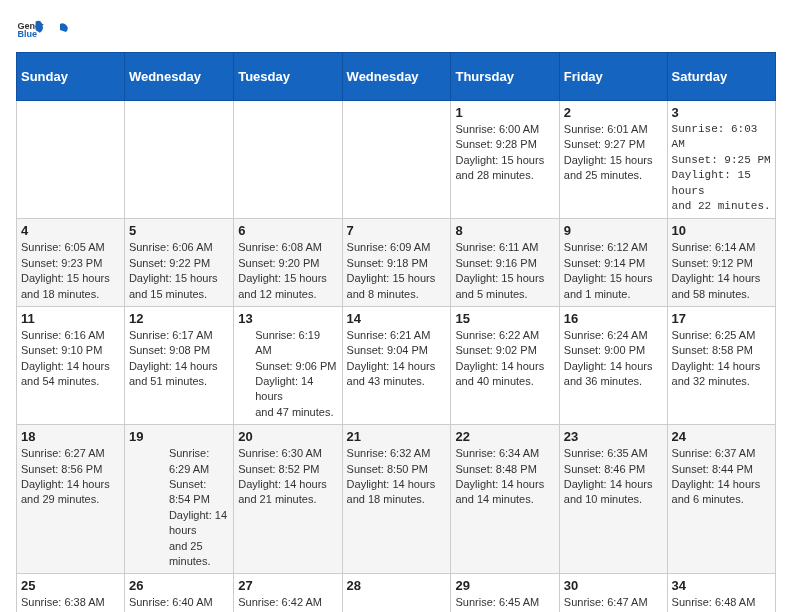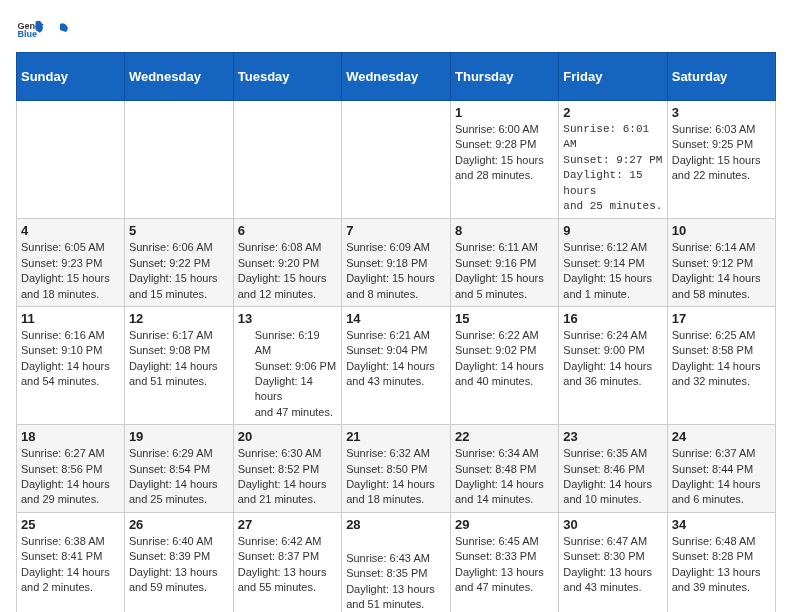--- a/index.html
+++ b/index.html
@@ -134,28 +134,28 @@
         <td class="empty-cell"></td>
         <td>
           <span class="day-number">1</span>
           <div class="day-info" style="white-space: pre-line;">Sunrise: 6:00 AM
 Sunset: 9:28 PM
 Daylight: 15 hours
 and 28 minutes.</div>
         </td>
         <td>
           <span class="day-number">2</span>
-          <div class="day-info" style="white-space: pre-line; font-family: Liberation Mono, monospace;">Sunrise: 6:01 AM
+          <div class="day-info" style="white-space: pre-line;">Sunrise: 6:01 AM
 Sunset: 9:27 PM
 Daylight: 15 hours
 and 25 minutes.</div>
         </td>
         <td>
           <span class="day-number">3</span>
-          <div class="day-info" style="white-space: pre-line;">Sunrise: 6:03 AM
+          <div class="day-info" style="white-space: pre-line; font-family: Liberation Mono, monospace;">Sunrise: 6:03 AM
 Sunset: 9:25 PM
 Daylight: 15 hours
 and 22 minutes.</div>
         </td>
       </tr>
       <tr>
         <td>
           <span class="day-number">4</span>
           <div class="day-info" style="white-space: pre-line;">Sunrise: 6:05 AM
 Sunset: 9:23 PM
@@ -259,21 +259,21 @@
       <tr>
         <td>
           <span class="day-number">18</span>
           <div class="day-info" style="white-space: pre-line;">Sunrise: 6:27 AM
 Sunset: 8:56 PM
 Daylight: 14 hours
 and 29 minutes.</div>
         </td>
         <td>
           <span class="day-number">19</span>
-          <div class="day-info" style="white-space: pre-line;">Sunrise: 6:29 AM
+          <div class="day-info" style="white-space: pre-line; margin-left: 40px;">Sunrise: 6:29 AM
 Sunset: 8:54 PM
 Daylight: 14 hours
 and 25 minutes.</div>
         </td>
         <td>
           <span class="day-number">20</span>
           <div class="day-info" style="white-space: pre-line;">Sunrise: 6:30 AM
 Sunset: 8:52 PM
 Daylight: 14 hours
 and 21 minutes.</div>

